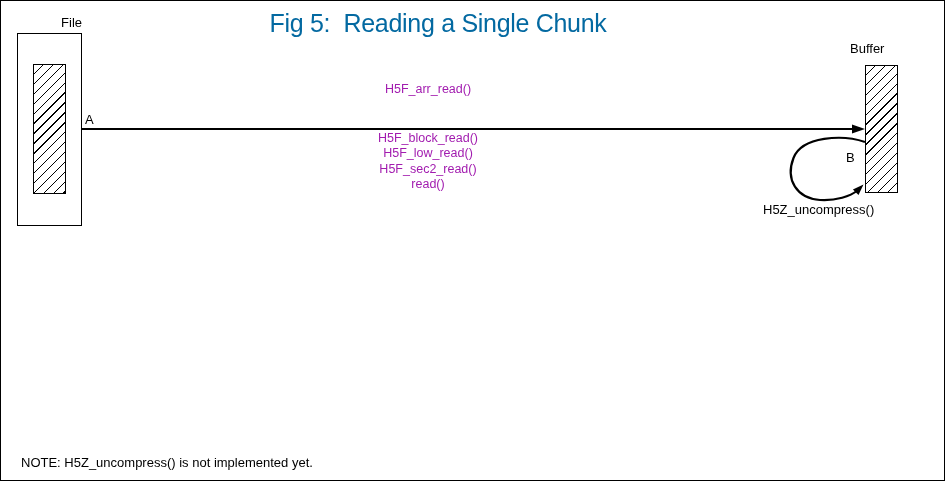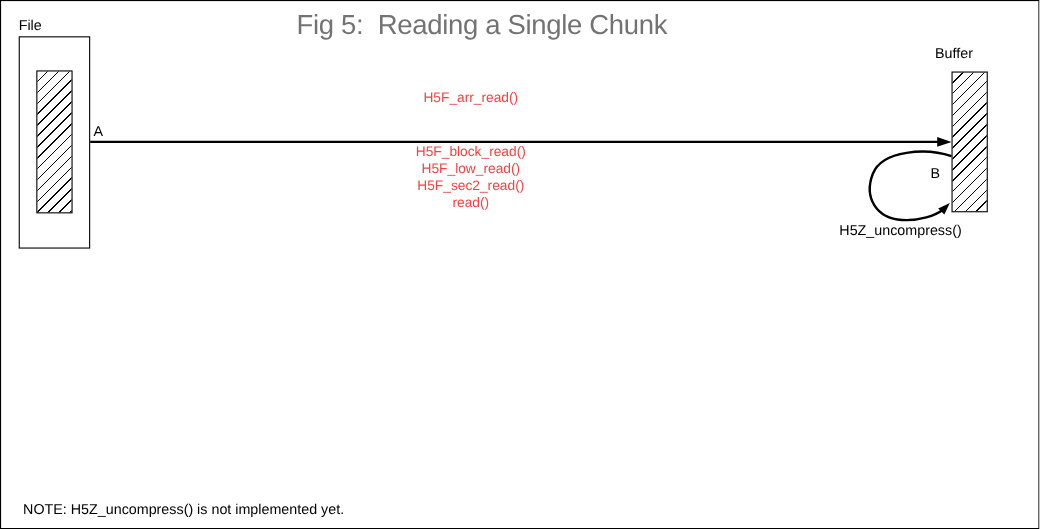--- a/index.html
+++ b/index.html
@@ -18,24 +18,24 @@
     background: #ffffff;
     overflow: hidden;
   }
   .abs { position: absolute; }
   .title {
     left: 240px; top: 8px; width: 394px;
     text-align: center;
     font-size: 25px;
     letter-spacing: -0.3px;
     white-space: pre;
-    color: #737373;
+    color: #0369a1;
   }
   .small-label { font-size: 13px; color: #000; white-space: pre; }
-  .file-label  { left: 16px;  top: 14px; width: 65px; text-align: left; }
+  .file-label  { left: 16px;  top: 14px; width: 65px; text-align: right; }
   .buffer-label{ left: 849px; top: 40px; width: 64px; text-align: left; }
   .file-box {
     left: 16px; top: 32px; width: 65px; height: 193px;
     box-sizing: border-box;
     border: 1.5px solid #000;
     background: #fff;
   }
   .hatch {
     background-color: #ffffff;
     background-image: repeating-linear-gradient(
@@ -53,21 +53,21 @@
     left: 864px; top: 64px; width: 33px; height: 128px;
     box-sizing: border-box;
     border: 1.5px solid #000;
   }
   .point-a { left: 84px;  top: 111px; }
   .point-b { left: 845px; top: 149px; }
   .fn-list {
     left: 277px; width: 300px;
     text-align: center;
     font-size: 12.5px;
-    color: #ef4444;
+    color: #a21caf;
   }
   .fn-list div { height: 15.4px; line-height: 15.4px; white-space: pre; }
   .fn-above { top: 81px; }
   .fn-below { top: 130px; }
   .h5z-label  { left: 762px; top: 201px; }
   .note-label { left: 20px;   top: 454px; }
   svg.arrows {
     left: 0; top: 0;
     width: 945px; height: 481px;
     pointer-events: none;

